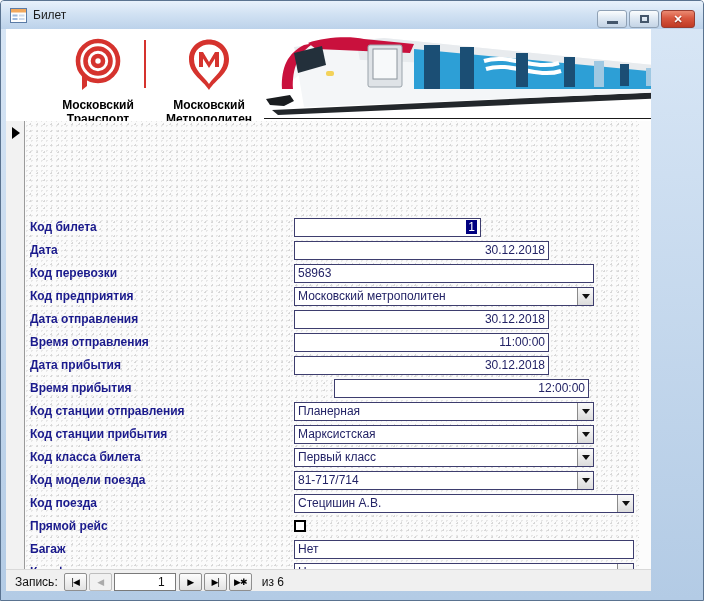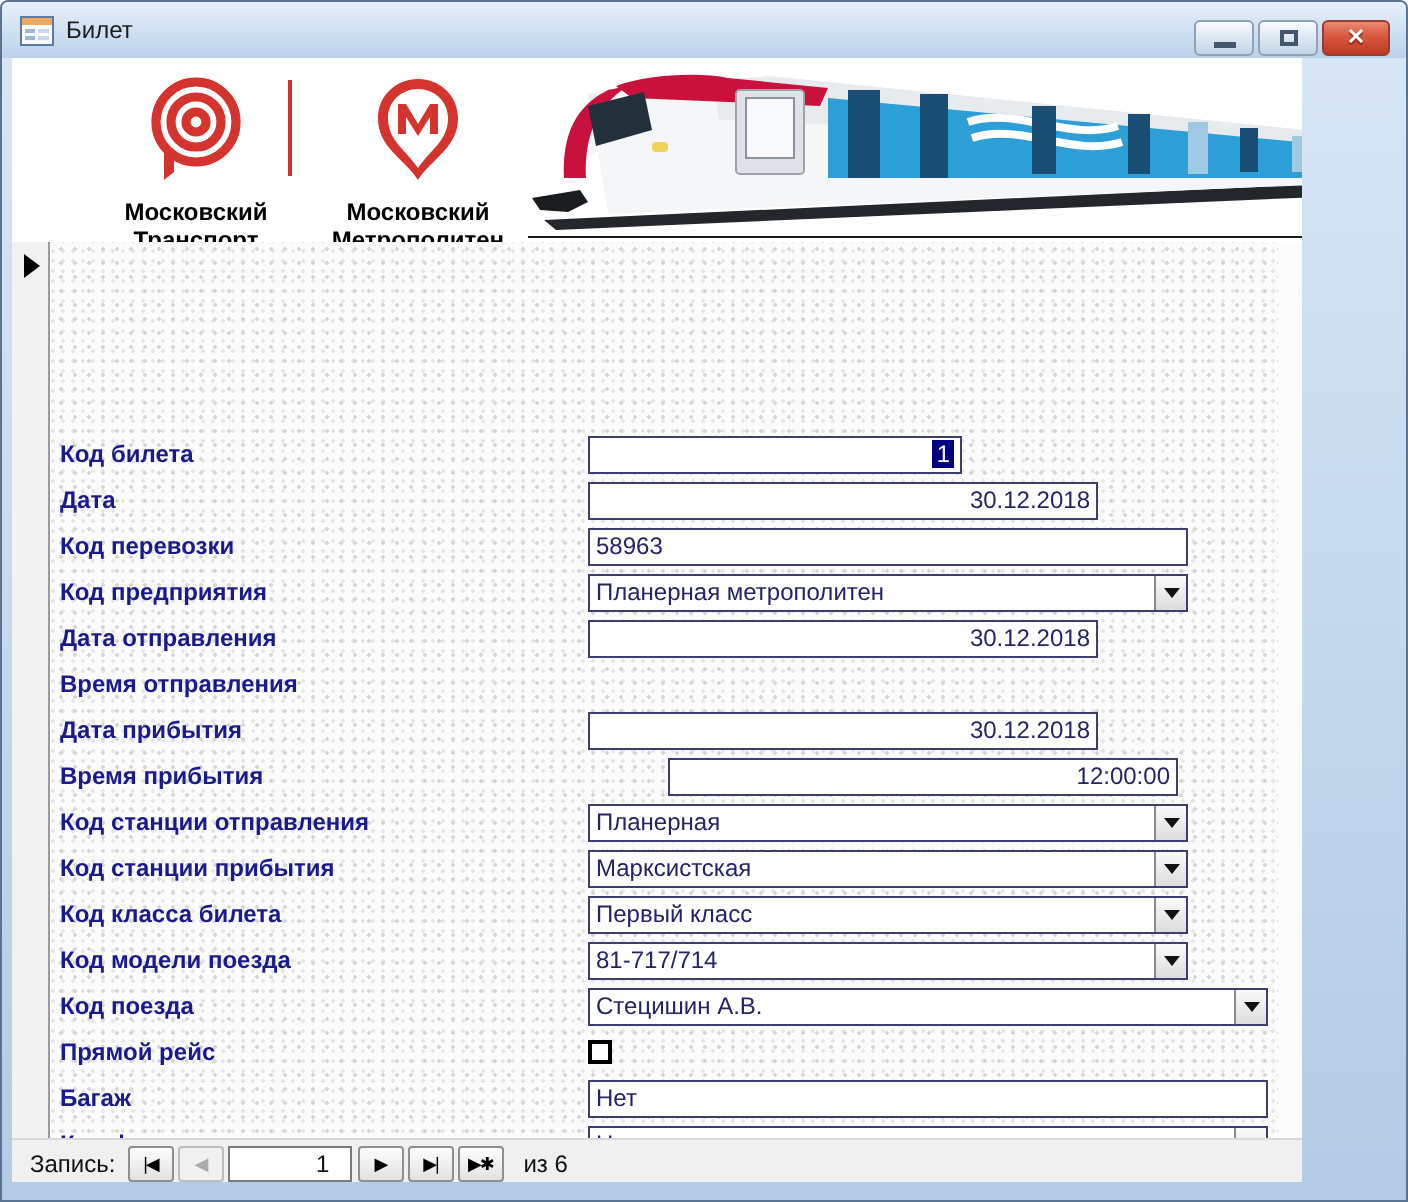--- a/index.html
+++ b/index.html
@@ -165,32 +165,33 @@
             <div class="flabel" style="color: rgb(26, 26, 140);">Дата</div>
             <div class="ctl txt w-m alignR" style="color: rgb(35, 35, 102);">30.12.2018</div>
           </div>
           <div class="row" style="top: 143px; left: 0px; right: 0px;">
             <div class="flabel" style="color: rgb(26, 26, 140); text-align: center;">Код перевозки</div>
             <div class="ctl txt w-l" style="color: rgb(35, 35, 102);">58963</div>
           </div>
           <div class="row" style="top: 166px; left: 0px; right: 0px;">
             <div class="flabel" style="color: rgb(26, 26, 140);">Код предприятия</div>
             <div class="ctl combo w-l" style="color: rgb(35, 35, 102);">
-              <div class="cval">Планерная метрополитен</div>
+              <div class="cval">Московский метрополитен</div>
               <div class="cbtn">
                 <div class="arr"></div>
               </div>
             </div>
           </div>
           <div class="row" style="top: 189px; left: 0px; right: 0px; padding-left: 48px;">
             <div class="flabel" style="color: rgb(26, 26, 140);">Дата отправления</div>
             <div class="ctl txt w-m alignR" style="color: rgb(35, 35, 102);">30.12.2018</div>
           </div>
           <div class="row" style="top: 212px; left: 0px; right: 0px;">
             <div class="flabel" style="color: rgb(26, 26, 140);">Время отправления</div>
+            <div class="ctl txt w-m alignR" style="color: rgb(35, 35, 102);">11:00:00</div>
           </div>
           <div class="row" style="top: 235px; left: 0px; right: 0px;">
             <div class="flabel" style="color: rgb(26, 26, 140);">Дата прибытия</div>
             <div class="ctl txt w-m alignR" style="color: rgb(35, 35, 102);">30.12.2018</div>
           </div>
           <div class="row" style="top: 258px; left: 0px; right: 0px;">
             <div class="flabel" style="color: rgb(26, 26, 140);">Время прибытия</div>
             <div class="ctl txt w-m alignR" style="color: rgb(35, 35, 102); margin-left: 40px;">12:00:00</div>
           </div>
           <div class="row" style="top: 281px; left: 0px; right: 0px;">

